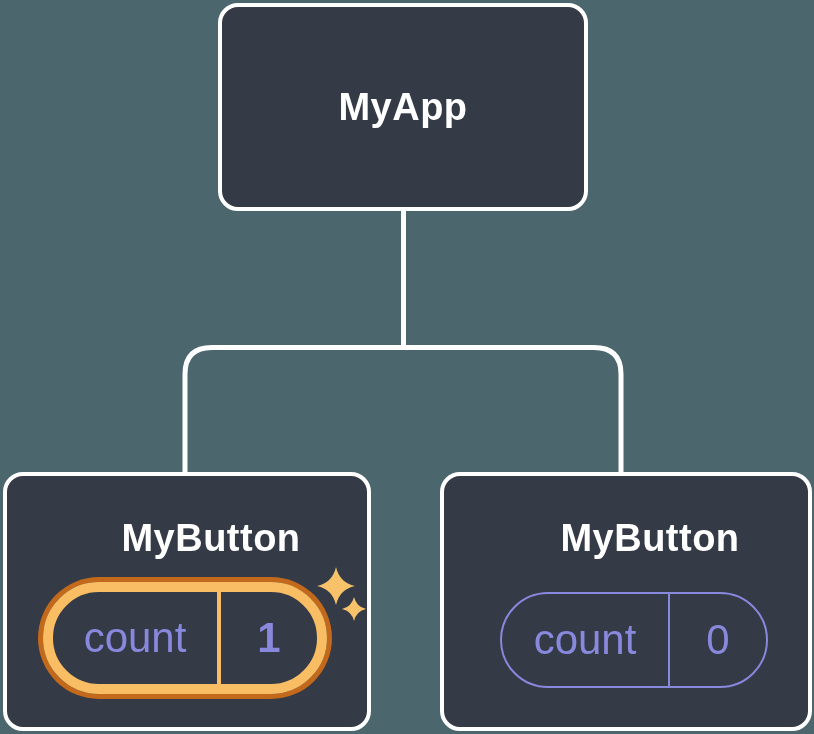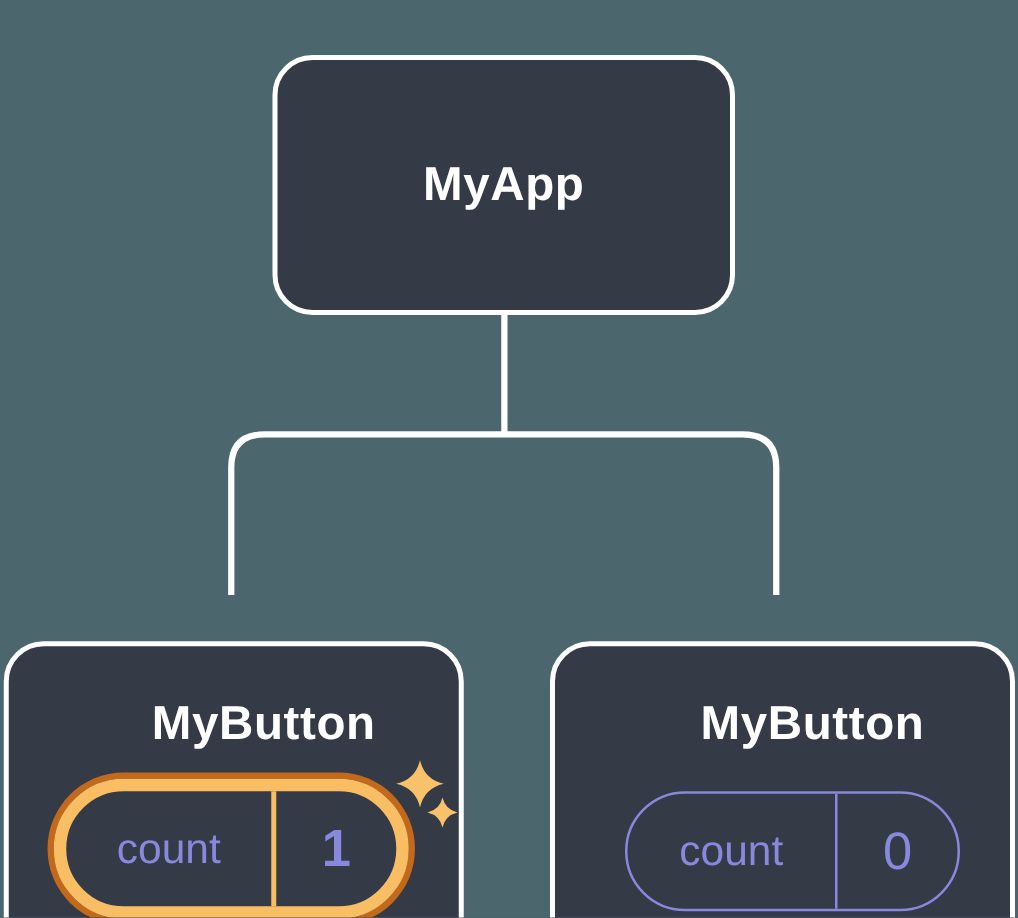--- a/index.html
+++ b/index.html
@@ -16,24 +16,23 @@
   }
   .connectors {
     position: absolute; left: 0; top: 0;
     width: 814px; height: 734px;
     z-index: 1;
   }
   .node {
     position: absolute;
     background: #343a46;
     border: 4px solid #ffffff;
-    border-radius: 32px;
+    border-radius: 20px;
     box-sizing: border-box;
     z-index: 2;
-    margin-top: 41px;
   }
   .node-root {
     left: 218px; top: 3px;
     width: 370px; height: 208px;
     display: flex; align-items: center; justify-content: center;
   }
   .node-child-left  { left: 3px;   top: 472px; width: 368px; height: 259px; }
   .node-child-right { left: 440px; top: 472px; width: 372px; height: 259px; }
   .node-label {
     color: #ffffff;
@@ -62,21 +61,21 @@
     box-shadow: 0 0 0 5px #c2691c;
   }
   .pill-plain {
     left: 56px; top: 116px;
     border: 2px solid #8888dd;
   }
   .pill-key {
     width: 168px;
     display: flex; align-items: center; justify-content: center;
     color: #8888dd;
-    font-size: 34px;
+    font-size: 42px;
     font-weight: 400;
     box-sizing: border-box;
   }
   .pill-highlighted .pill-key { border-right: 4px solid #f9bd64; }
   .pill-plain       .pill-key { border-right: 2px solid #8888dd; }
   .pill-value {
     width: 96px;
     display: flex; align-items: center; justify-content: center;
     color: #8888dd;
     font-size: 42px;

